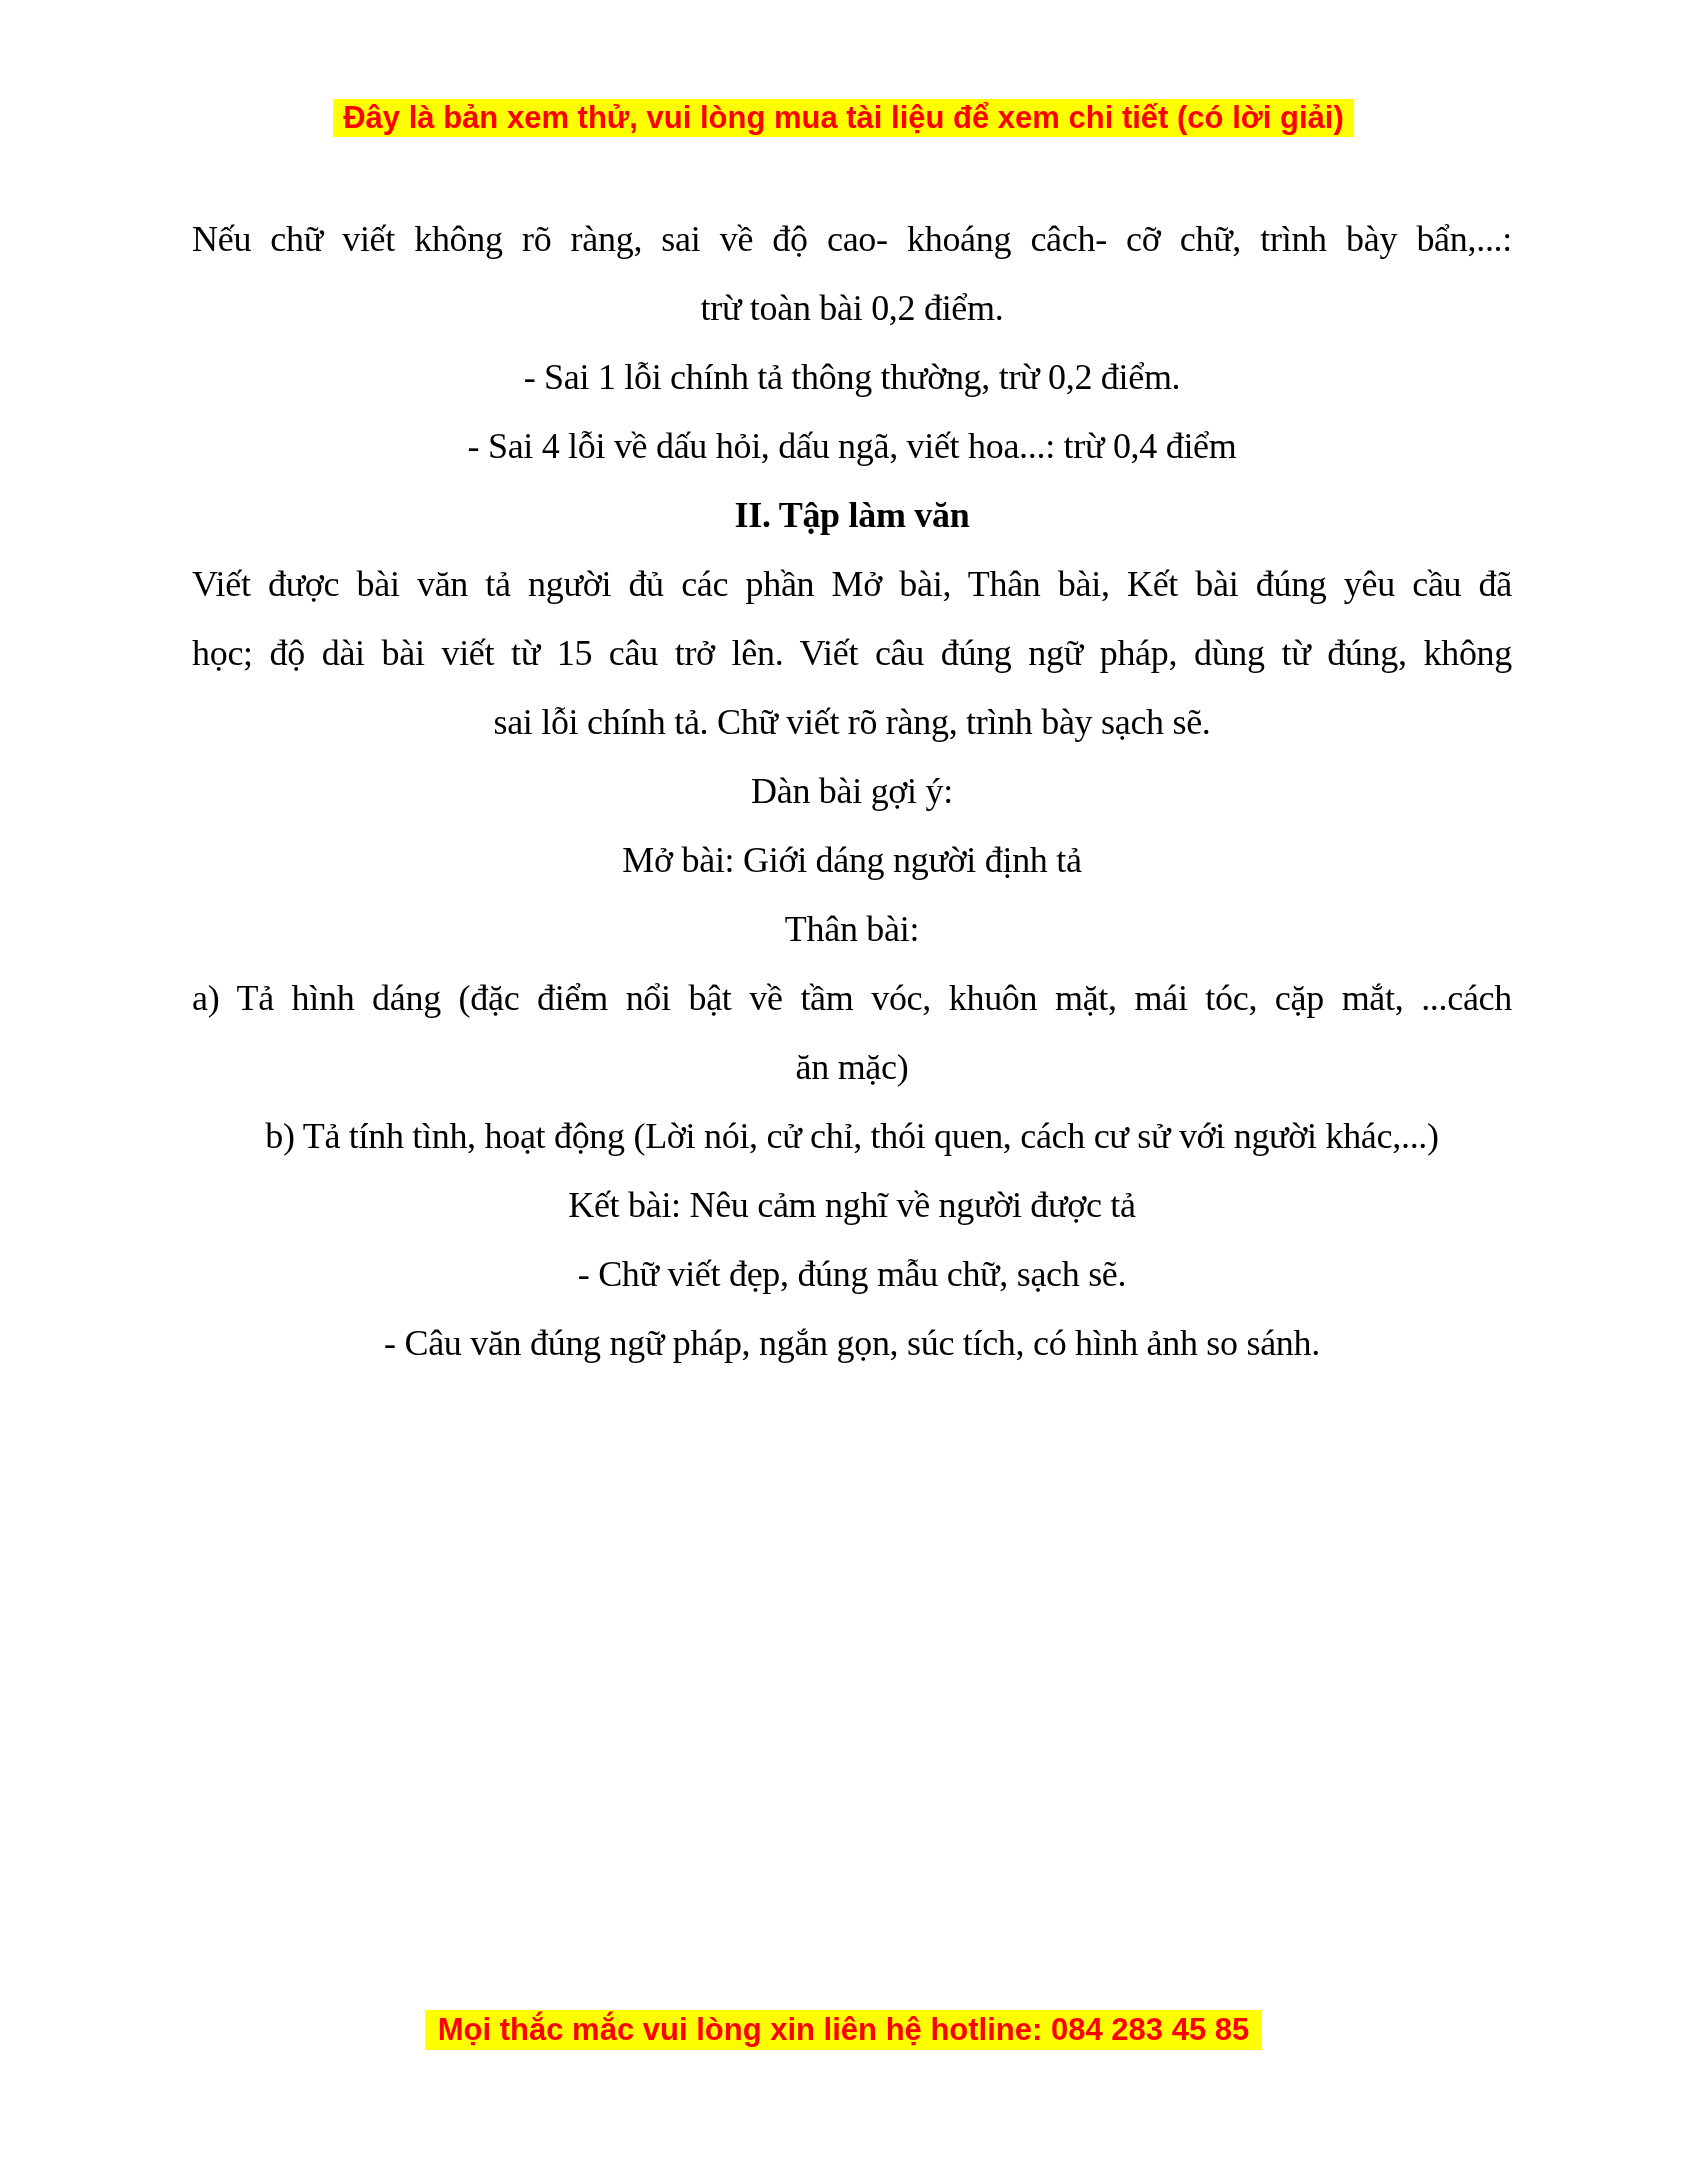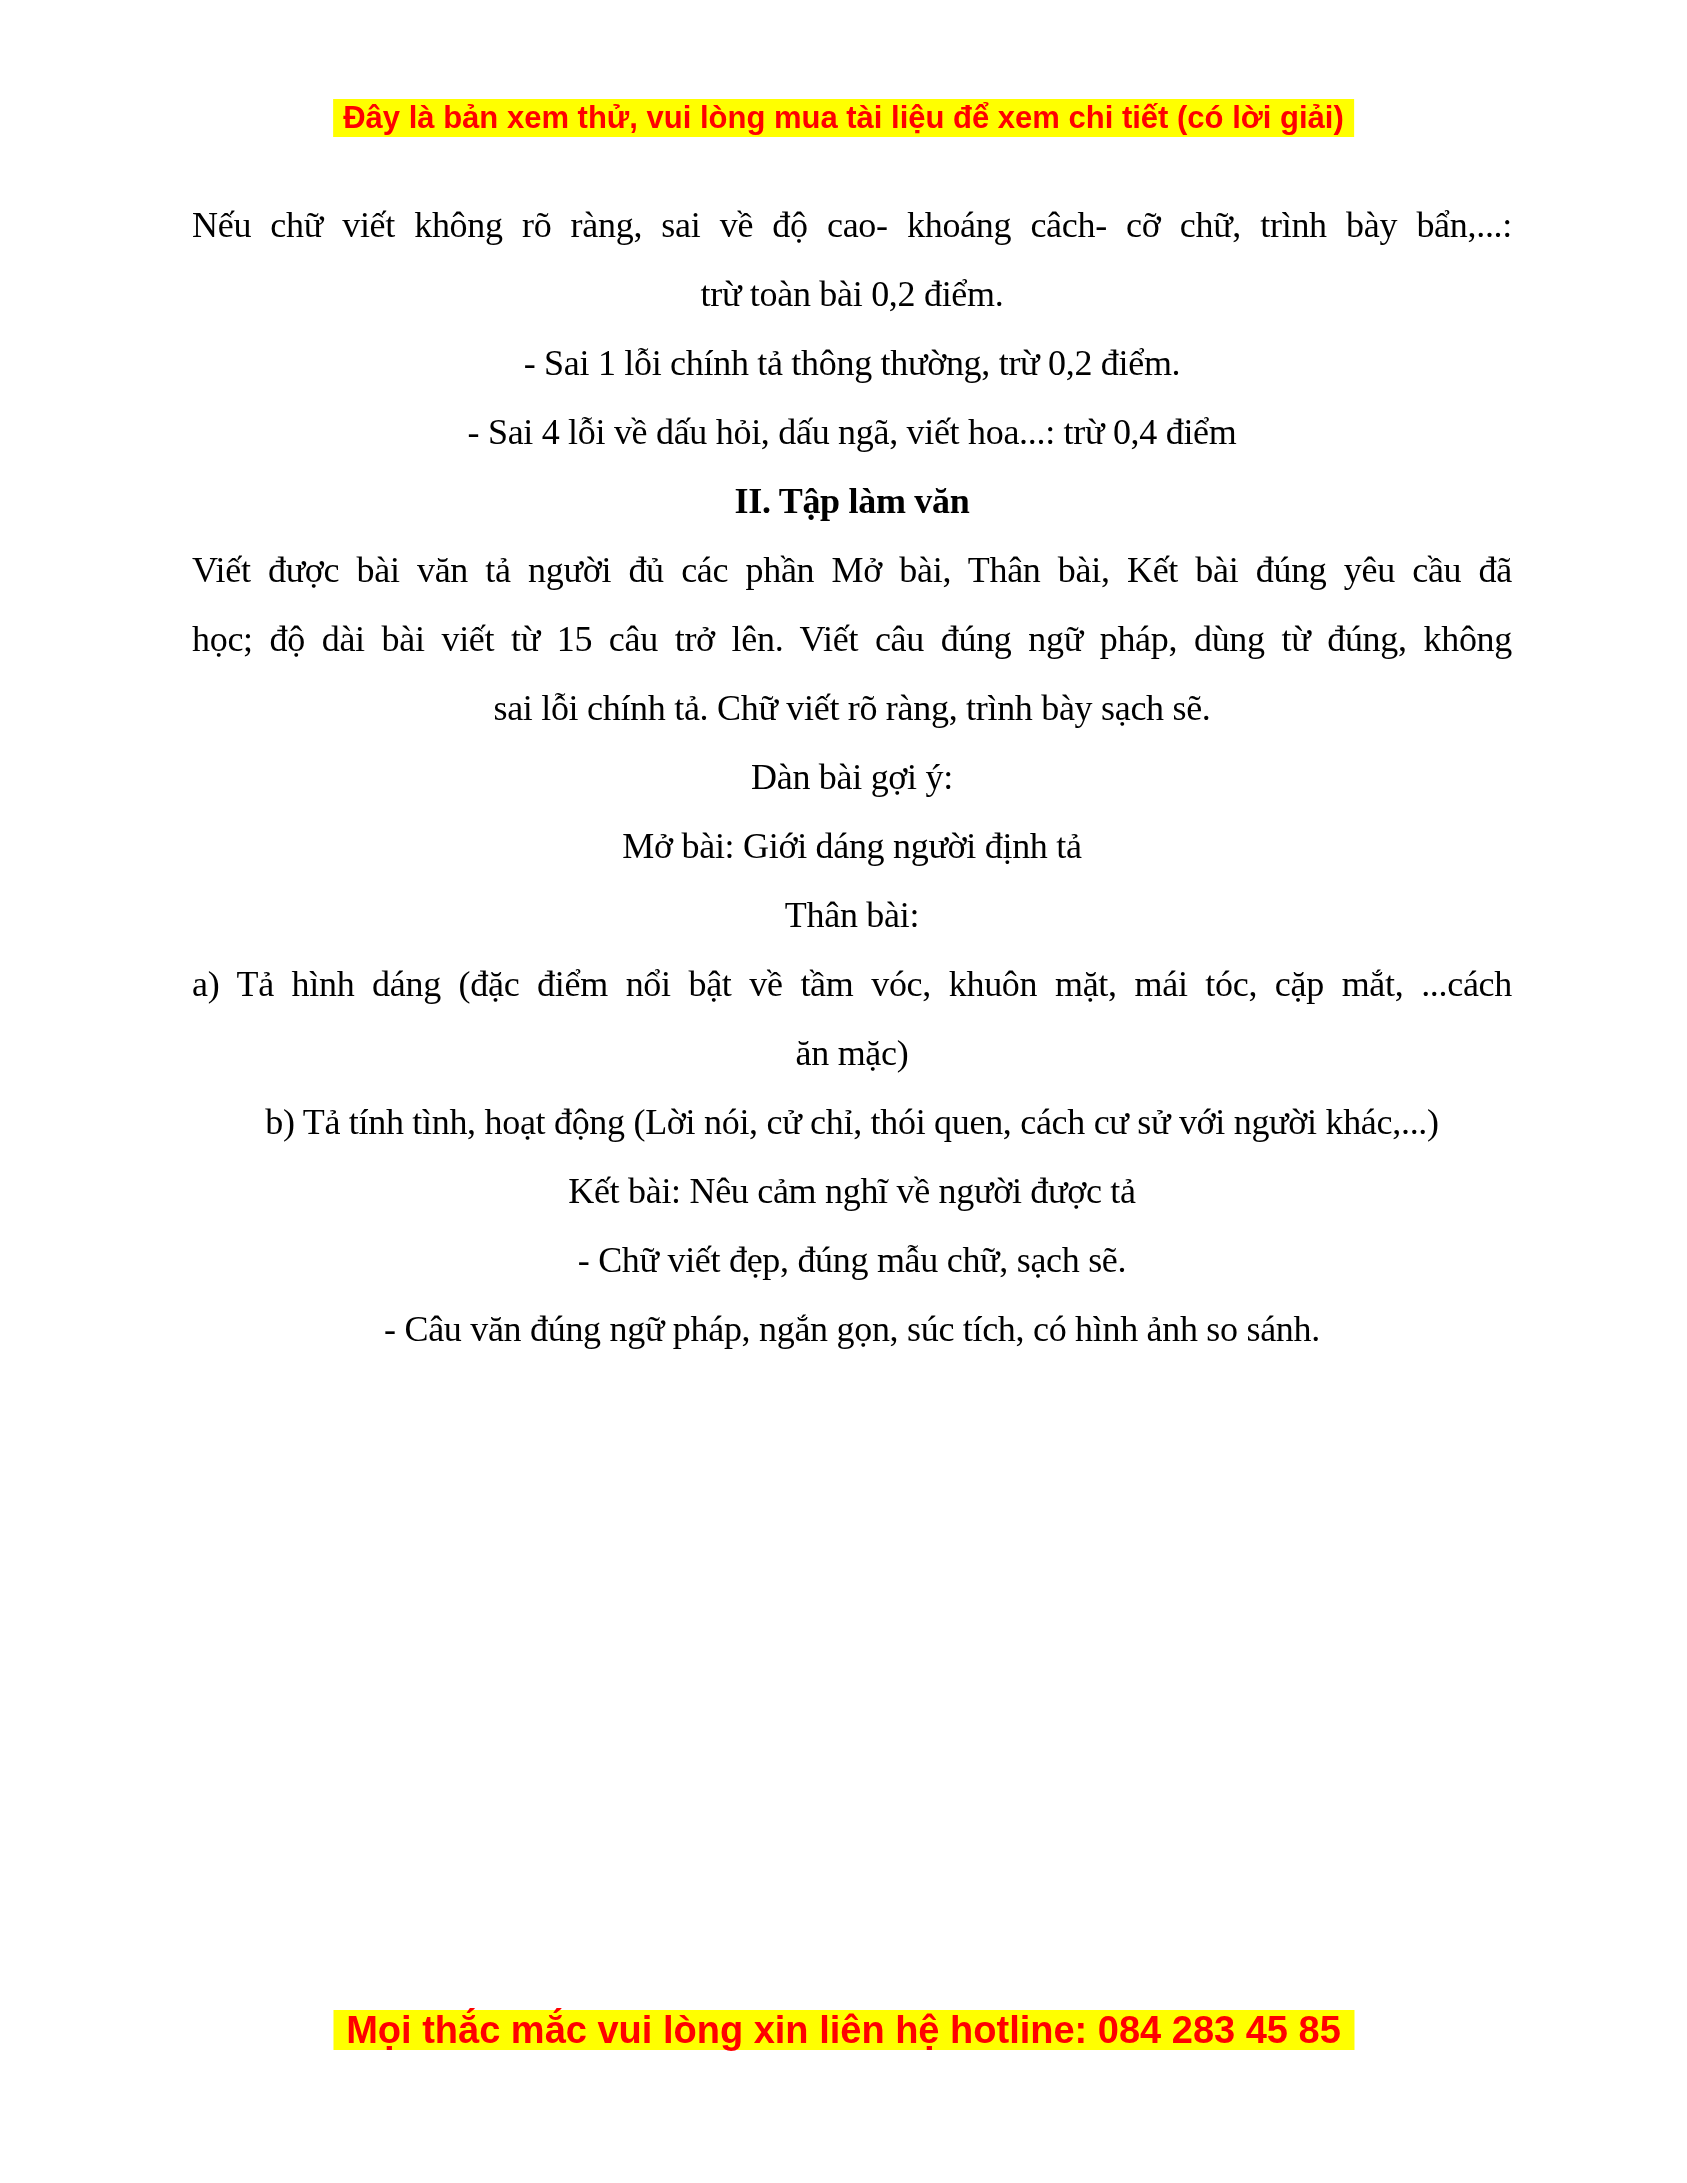--- a/index.html
+++ b/index.html
@@ -28,28 +28,28 @@
     text-align: center;
   }
   .banner.top {
     top: 99px;
     font-size: 31px;
     line-height: 38px;
     padding: 0 10.6px;
   }
   .banner.bottom {
     top: 2010px;
-    font-size: 38px;
+    font-size: 31px;
     line-height: 40px;
     padding: 0 13.2px;
   }
   .doc-body {
     position: absolute;
     left: 192px;
-    top: 191px;
+    top: 205px;
     width: 1320px;
     font-size: 36px;
     line-height: 69px;
     letter-spacing: -0.3px;
   }
   .ln {
     margin: 0;
     padding: 0;
     white-space: nowrap;
     text-align: center;

